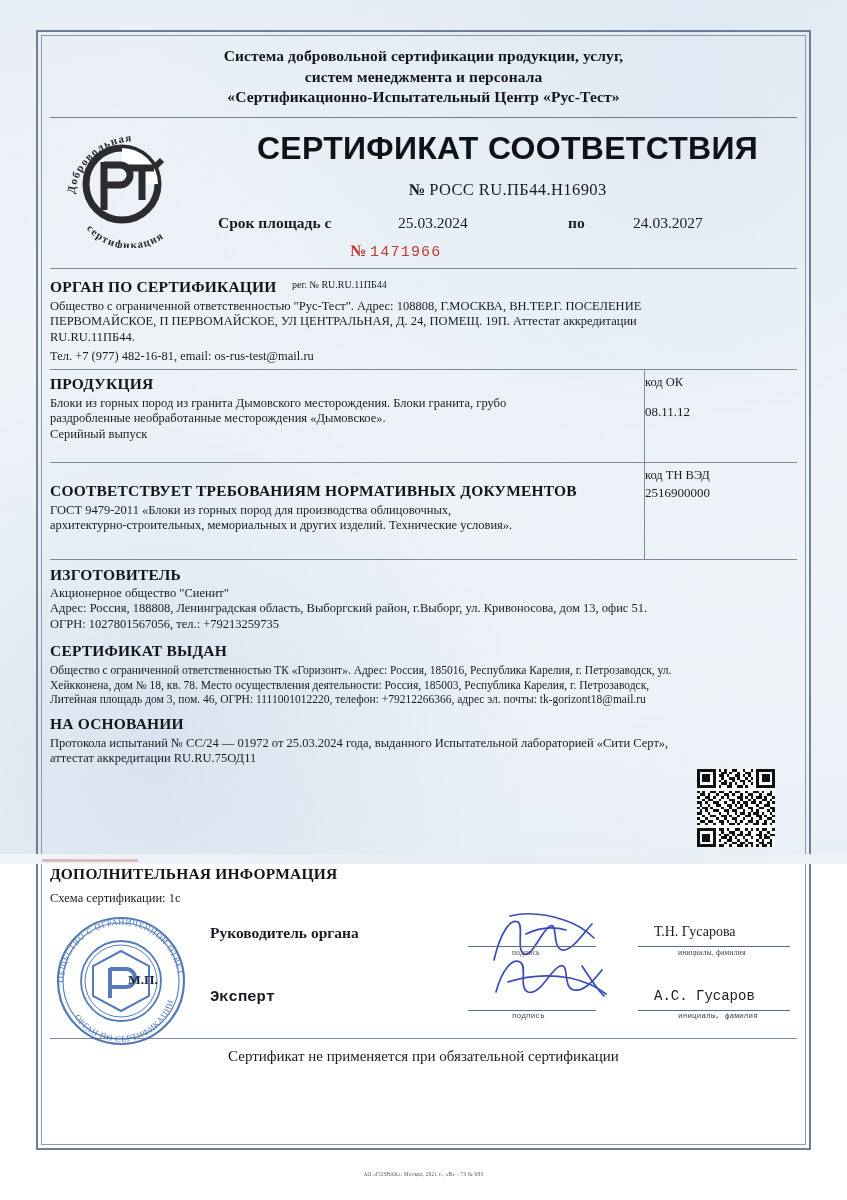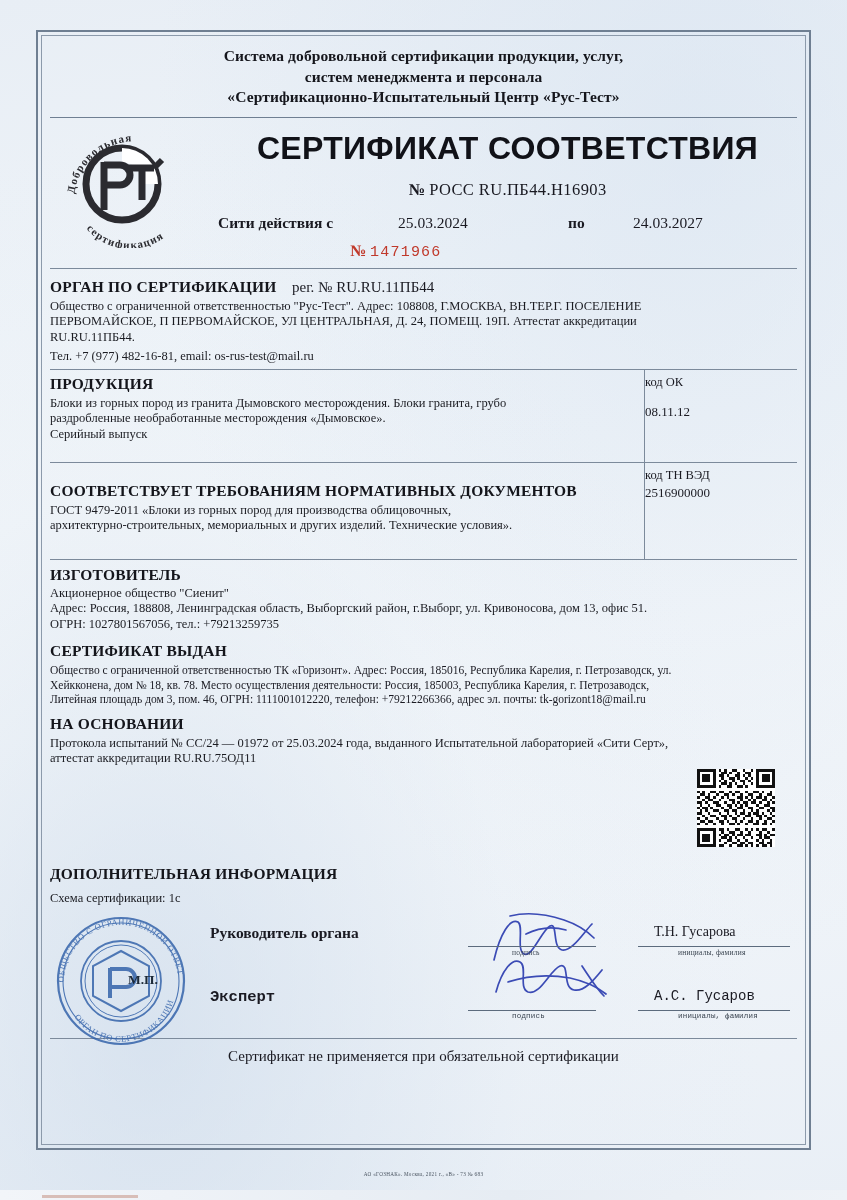--- a/index.html
+++ b/index.html
@@ -5,21 +5,21 @@
   html,body{margin:0;padding:0;}
   body{
     width:847px;height:1200px;
     background:#ffffff;
     font-family:"Liberation Serif", serif;
     color:#1a1a22;
     overflow:hidden;
   }
   .page{
     position:relative;
-    width:847px;height:1200px;
+    width:847px;height:864px;
     background:
       radial-gradient(ellipse at 18% 86%, rgba(198,214,232,0.55) 0%, rgba(222,232,242,0.15) 38%, rgba(255,255,255,0) 62%),
       radial-gradient(ellipse at 82% 12%, rgba(208,222,238,0.45) 0%, rgba(255,255,255,0) 55%),
       linear-gradient(170deg, #e8eef5 0%, #eef3f8 25%, #f4f7fa 55%, #e9eff6 100%);
   }
   .sheet{
     position:absolute;
     left:36px;top:30px;
     width:775px;height:1120px;
   }
@@ -107,21 +107,21 @@
   }
   .sec-sub{font-size:12.5px;line-height:15.5px;color:#1b1c22;}
   .tiny{font-size:11.5px;line-height:14.5px;}
   .hr{border-top:1.2px solid #7c8a9b;}
 
   .body-reg{
     position:relative;margin-top:4px;
   }
   .body-reg .reg{
     position:absolute;left:242px;top:1px;
-    font-size:15px;
+    font-size:10px;
   }
 
   
   .two-col{display:flex;}
   .two-col .left{flex:1;padding-right:8px;}
   .two-col .right{
     width:152px;
     border-left:1.2px solid #7c8a9b;
     padding-left:0;
   }
@@ -234,21 +234,21 @@
         </div>
 
         <div class="big-title">СЕРТИФИКАТ СООТВЕТСТВИЯ</div>
 
         <div class="num-line">
           <span class="no">№</span>
           <span class="val">РОСС RU.ПБ44.Н16903</span>
         </div>
 
         <div class="valid-row">
-          <span class="lbl">Сити действия</span>
+          <span class="lbl">Срок площадь</span>
           <span class="lbl">с</span>
           <span class="from">25.03.2024</span>
           <span class="po">по</span>
           <span class="to">24.03.2027</span>
         </div>
 
         <div class="red-num">
           <span class="sym">№</span>
           <span class="digits">1471966</span>
         </div>

